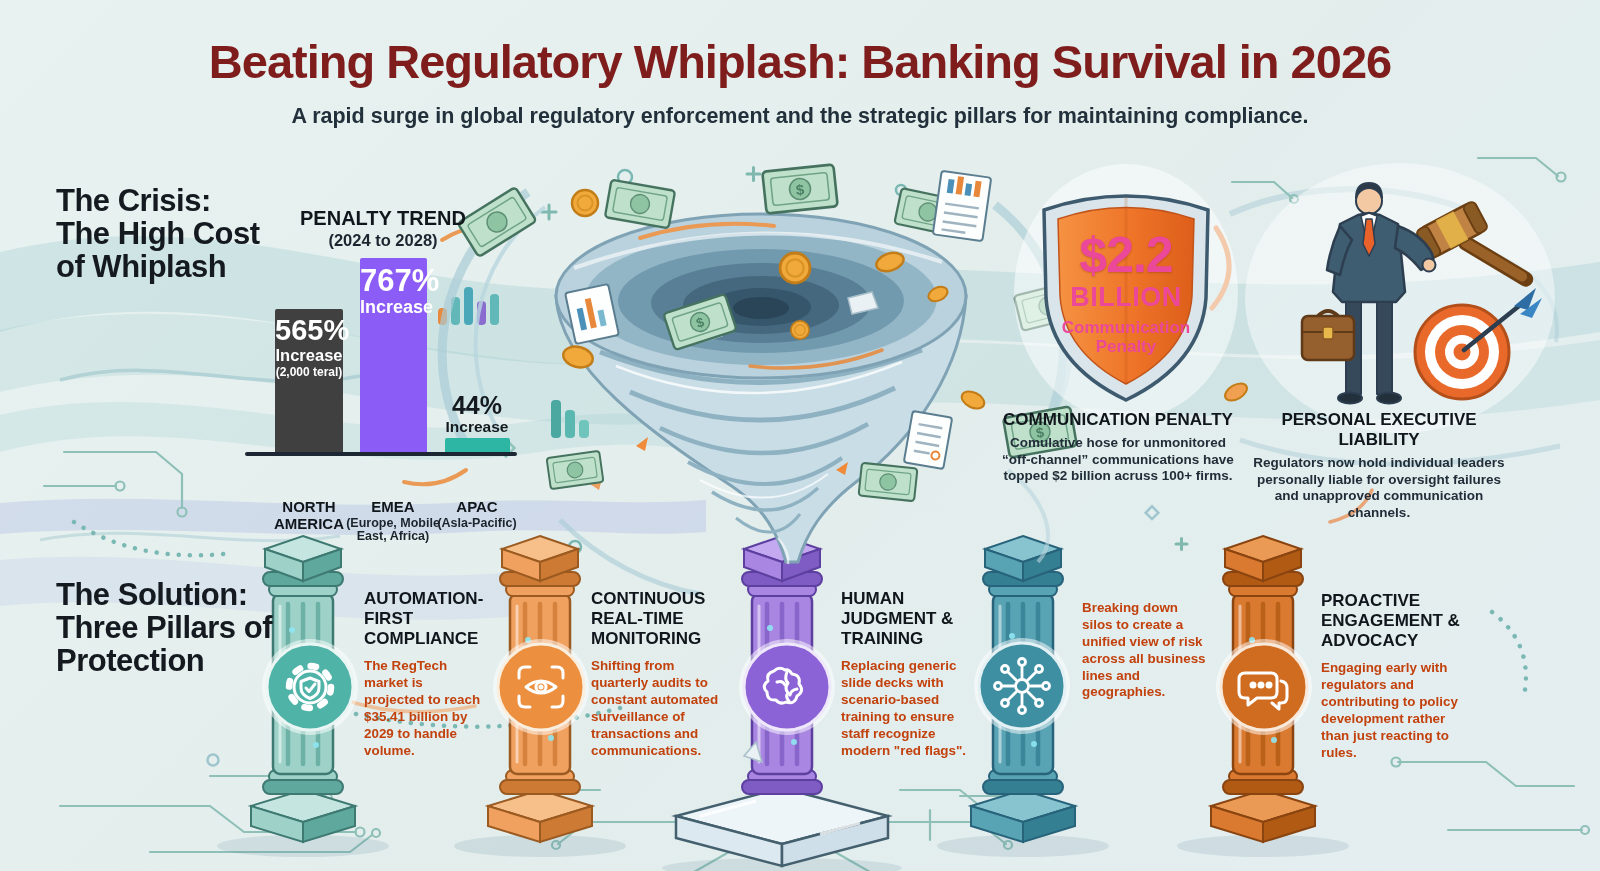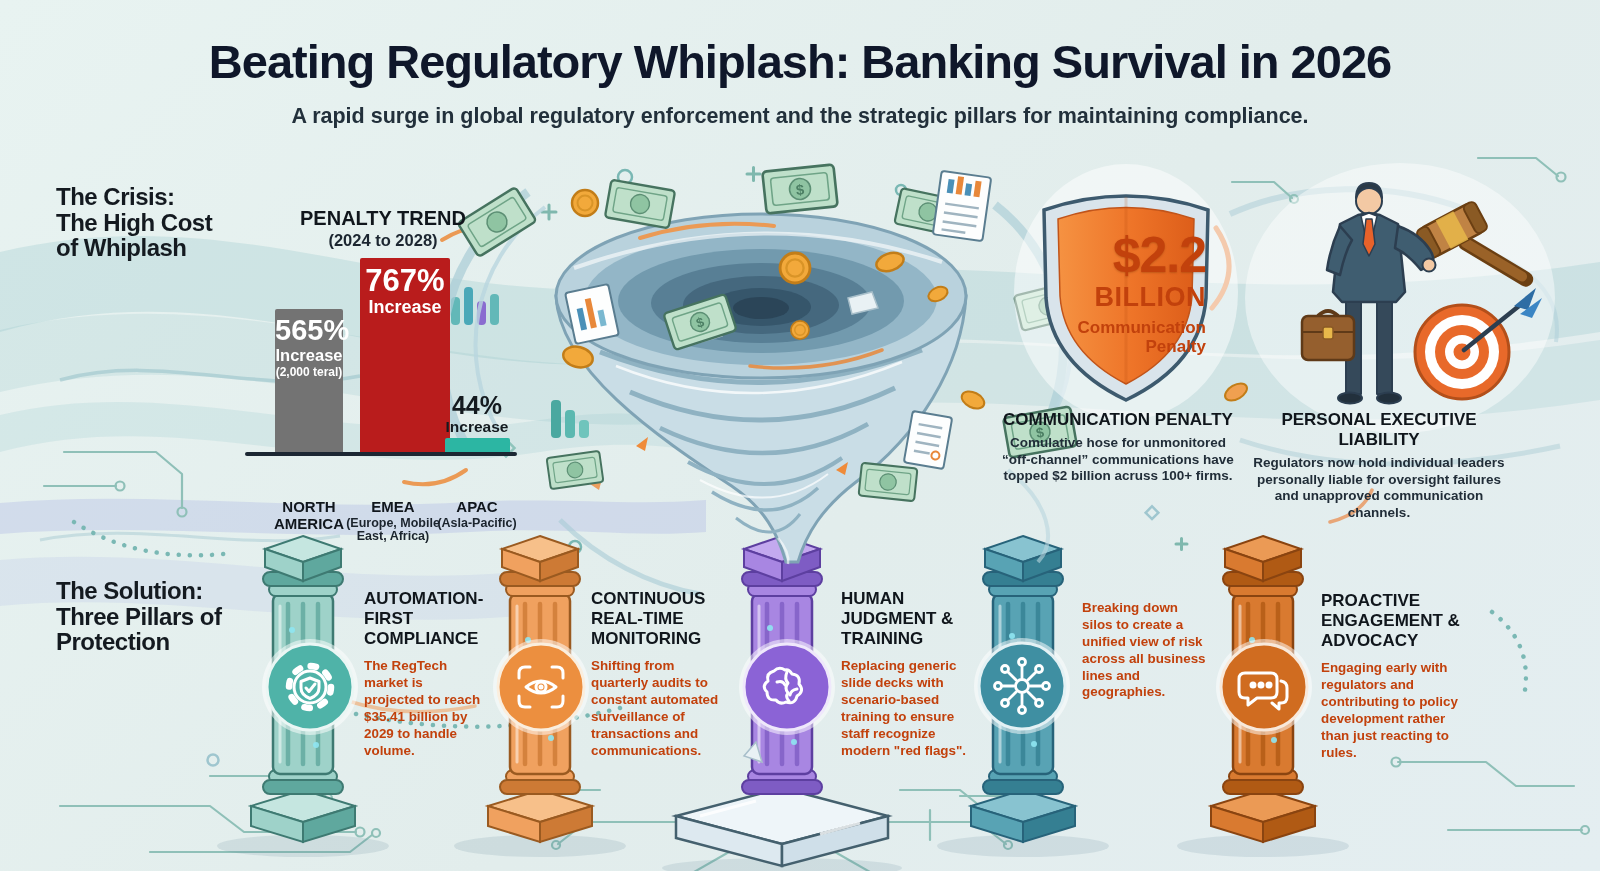--- a/index.html
+++ b/index.html
@@ -4,23 +4,23 @@
 <style>
   html,body{margin:0;padding:0;}
   body{
     width:1600px;height:871px;position:relative;overflow:hidden;
     background:linear-gradient(135deg,#e8f3f1 0%,#e2edec 55%,#e4eef1 100%);
     font-family:"Liberation Sans", sans-serif;color:#141b22;
   }
   .abs{position:absolute;}
   .pre{white-space:pre-line;}
   #title{top:34px;left:0;width:1600px;text-align:center;font-size:47px;font-weight:800;
-         letter-spacing:-1px;color:#0f172a;}
+         letter-spacing:-1px;color:#7f1d1d;}
   #subtitle{top:104px;left:0;width:1600px;text-align:center;font-size:21.5px;font-weight:600;color:#22303b;}
-  .section-heading{font-size:24px;font-weight:800;line-height:1.07;color:#141a20;letter-spacing:-0.5px;}
+  .section-heading{font-size:31px;font-weight:800;line-height:1.07;color:#141a20;letter-spacing:-0.5px;}
   #crisis-heading{left:56px;top:184px;width:260px;}
   #solution-heading{left:56px;top:578px;width:280px;}
 
   
   #penalty-chart{left:243px;top:203px;width:280px;height:320px;}
   .chart-title{position:absolute;top:4px;left:0;width:280px;text-align:center;font-size:20px;font-weight:800;color:#10161c;}
   .chart-period{position:absolute;top:28px;left:0;width:280px;text-align:center;font-size:16.5px;font-weight:600;color:#1c2630;}
   .bar{position:absolute;bottom:71px;border-radius:2px 2px 0 0;text-align:center;color:#fff;padding-top:7px;box-sizing:border-box;}
   .bar .v{font-size:29px;font-weight:800;line-height:1.02;}
   .bar .vs{font-size:16.5px;font-weight:700;line-height:1.15;}
@@ -28,21 +28,21 @@
   #bar-1 .v{font-size:31px;} #bar-1 .vs{font-size:18px;}
   .apac-callout{position:absolute;left:194px;top:190px;width:80px;text-align:center;color:#141a1f;}
   .apac-callout .v{font-size:25px;font-weight:800;line-height:1;}
   .apac-callout .vs{font-size:15.5px;font-weight:700;}
   .axis{position:absolute;top:249px;left:2px;width:272px;height:4px;background:#1c2733;border-radius:2px;}
   .bar-label{position:absolute;top:259px;text-align:center;width:120px;margin-top:37px;}
   .bar-label .rn{font-size:15px;font-weight:800;line-height:1.1;color:#10161c;}
   .bar-label .rs{font-size:12.5px;font-weight:700;line-height:1.1;color:#1b242d;margin-top:1px;}
 
   
-  #shield-text{left:1046px;top:230px;width:160px;text-align:right;color:#c2410c;}
+  #shield-text{left:1046px;top:230px;width:160px;text-align:center;color:#ec4899;}
   #shield-text .amt{font-size:50px;font-weight:800;line-height:1;letter-spacing:-1px;text-shadow:0 1px 2px rgba(120,50,0,.35);}
   #shield-text .unit{font-size:27px;font-weight:800;margin-top:2px;letter-spacing:.5px;}
   #shield-text .cap{font-size:17px;font-weight:600;margin-top:5px;line-height:1.12;}
 
   .info-block{text-align:center;}
   .info-block h3{margin:0;font-size:17px;font-weight:800;color:#10161c;}
   .info-block p{margin:5px 0 0;font-size:13.5px;font-weight:600;line-height:1.24;color:#212d38;text-align:center;}
   #comm-penalty{left:1000px;top:410px;width:236px;}
   #exec-liability{left:1246px;top:410px;width:266px;}
 
@@ -439,26 +439,26 @@
 <div class="abs" id="subtitle">A rapid surge in global regulatory enforcement and the strategic pillars for maintaining compliance.</div>
 
 <div class="abs section-heading pre" id="crisis-heading">The Crisis:
 The High Cost
 of Whiplash</div>
 
 <div class="abs" id="penalty-chart">
   <div class="chart-title">PENALTY TREND</div>
   <div class="chart-period">(2024 to 2028)</div>
 
-  <div class="bar" id="bar-0" style="left: 32px; width: 68px; height: 143px; background: #737373;">
+  <div class="bar" id="bar-0" style="left: 32px; width: 68px; height: 143px; background: #404040;">
     <div class="v">565%</div>
     <div class="vs">Increase</div>
     <div class="nt">(2,000 teral)</div>
   </div>
-  <div class="bar" id="bar-1" style="left: 117px; width: 90px; height: 194px; background: #b91c1c;">
+  <div class="bar" id="bar-1" style="left: 117px; width: 67px; height: 194px; background: #8b5cf6;">
     <div class="v">767%</div>
     <div class="vs">Increase</div>
   </div>
   <div class="bar" id="bar-2" style="left: 202px; width: 65px; height: 14px; background: rgb(44, 182, 163);"></div>
   <div class="apac-callout">
     <div class="v">44%</div>
     <div class="vs">Increase</div>
   </div>
   <div class="axis"></div>
   <div class="bar-label" style="left:6px;">

